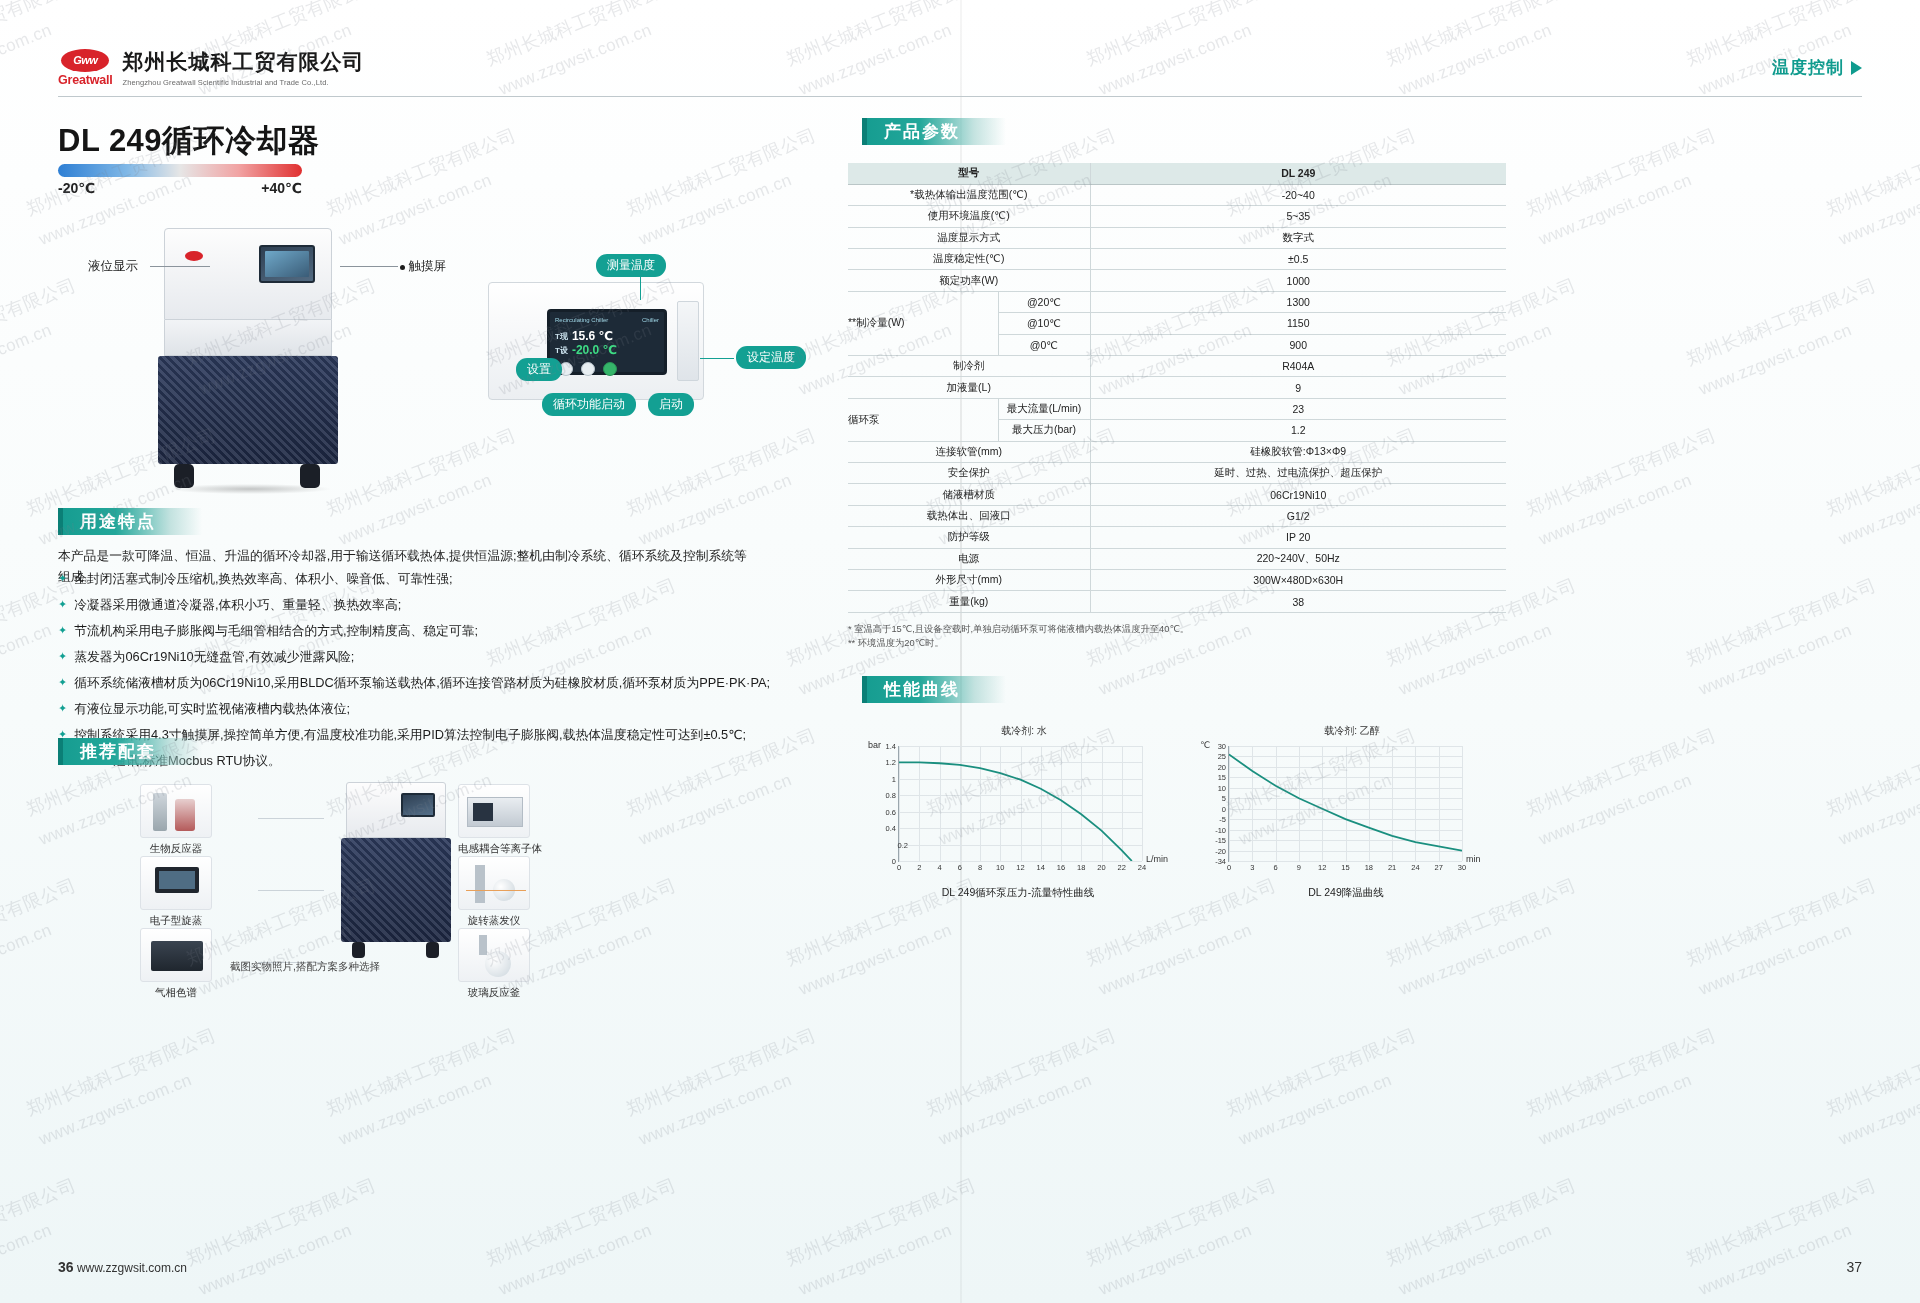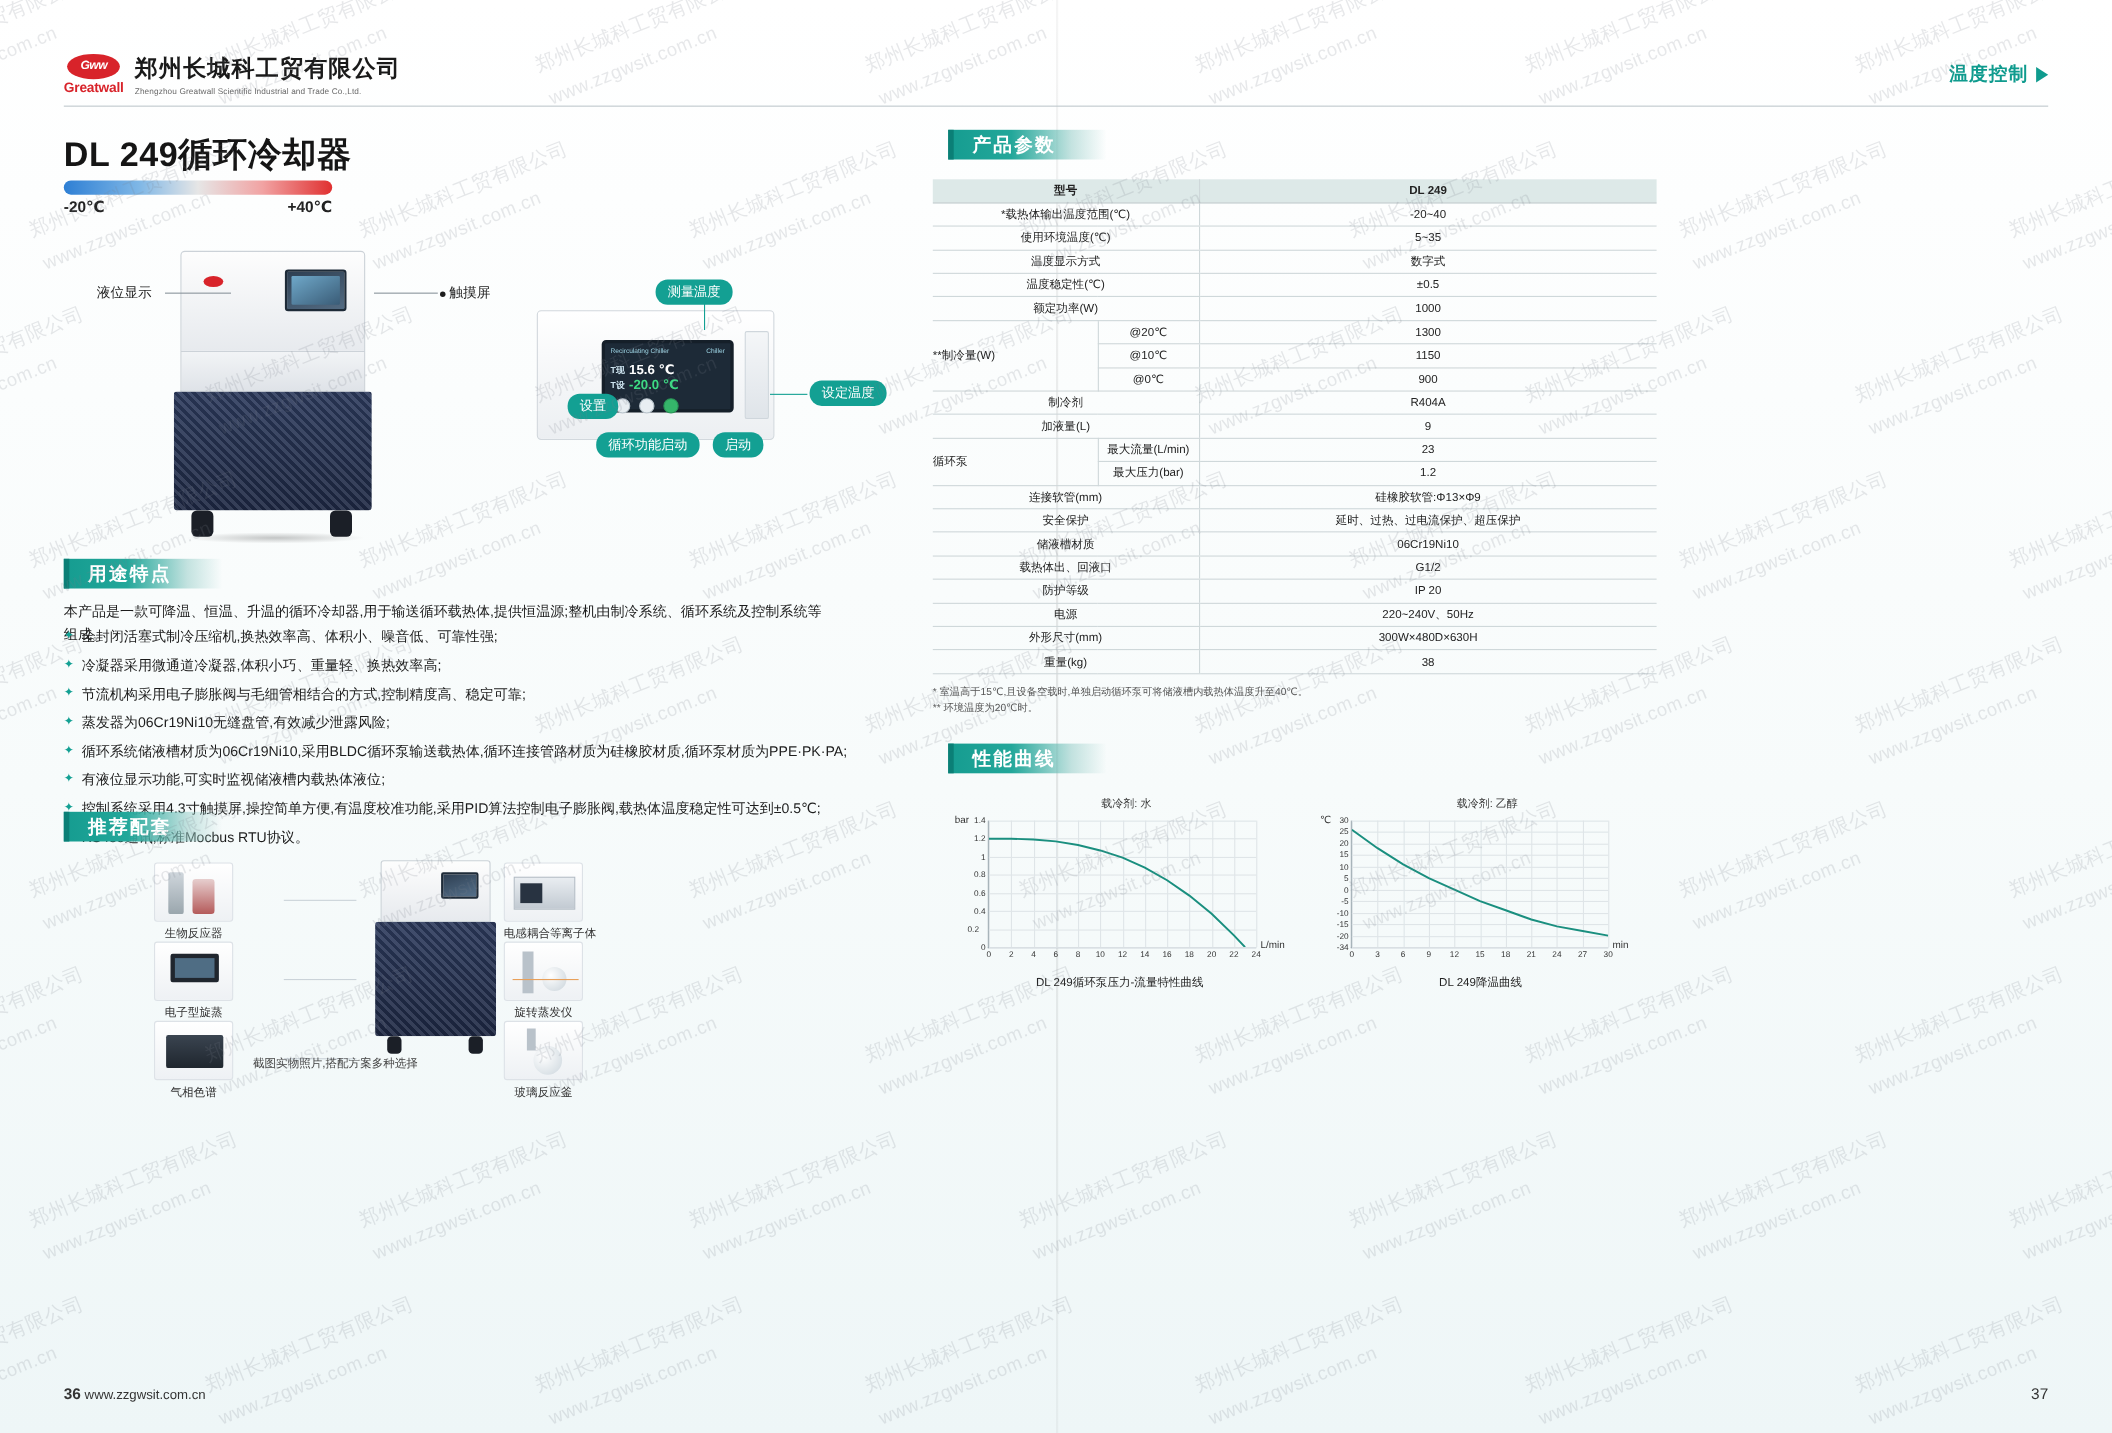--- a/index.html
+++ b/index.html
@@ -573,21 +573,21 @@
         <div class="tickx" style="left: 182.25px; position: absolute; top: 117px;">18</div>
         <div class="gridv" style="left: 202.5px;"></div>
         <div class="tickx" style="left: 202.5px; position: absolute; top: 117px;">20</div>
         <div class="gridv" style="left: 222.75px;"></div>
         <div class="tickx" style="left: 222.75px; position: absolute; top: 117px;">22</div>
         <div class="gridv" style="left: 243px;"></div>
         <div class="tickx" style="left: 243px; position: absolute; top: 117px;">24</div>
         <div class="gridh" style="top: 115px;"></div>
         <div class="ticky" style="top: 115px; position: absolute; right: 246px;">0</div>
         <div class="gridh" style="top: 98.5714px;"></div>
-        <div class="ticky" style="top: 98.5714px; position: absolute; right: 252px;">0.2</div>
+        <div class="ticky" style="top: 98.5714px; position: absolute; right: 234px;">0.2</div>
         <div class="gridh" style="top: 82.1429px;"></div>
         <div class="ticky" style="top: 82.1429px; position: absolute; right: 246px;">0.4</div>
         <div class="gridh" style="top: 65.7143px;"></div>
         <div class="ticky" style="top: 65.7143px; position: absolute; right: 246px;">0.6</div>
         <div class="gridh" style="top: 49.2857px;"></div>
         <div class="ticky" style="top: 49.2857px; position: absolute; right: 246px;">0.8</div>
         <div class="gridh" style="top: 32.8571px;"></div>
         <div class="ticky" style="top: 32.8571px; position: absolute; right: 246px;">1</div>
         <div class="gridh" style="top: 16.4286px;"></div>
         <div class="ticky" style="top: 16.4286px; position: absolute; right: 246px;">1.2</div>

